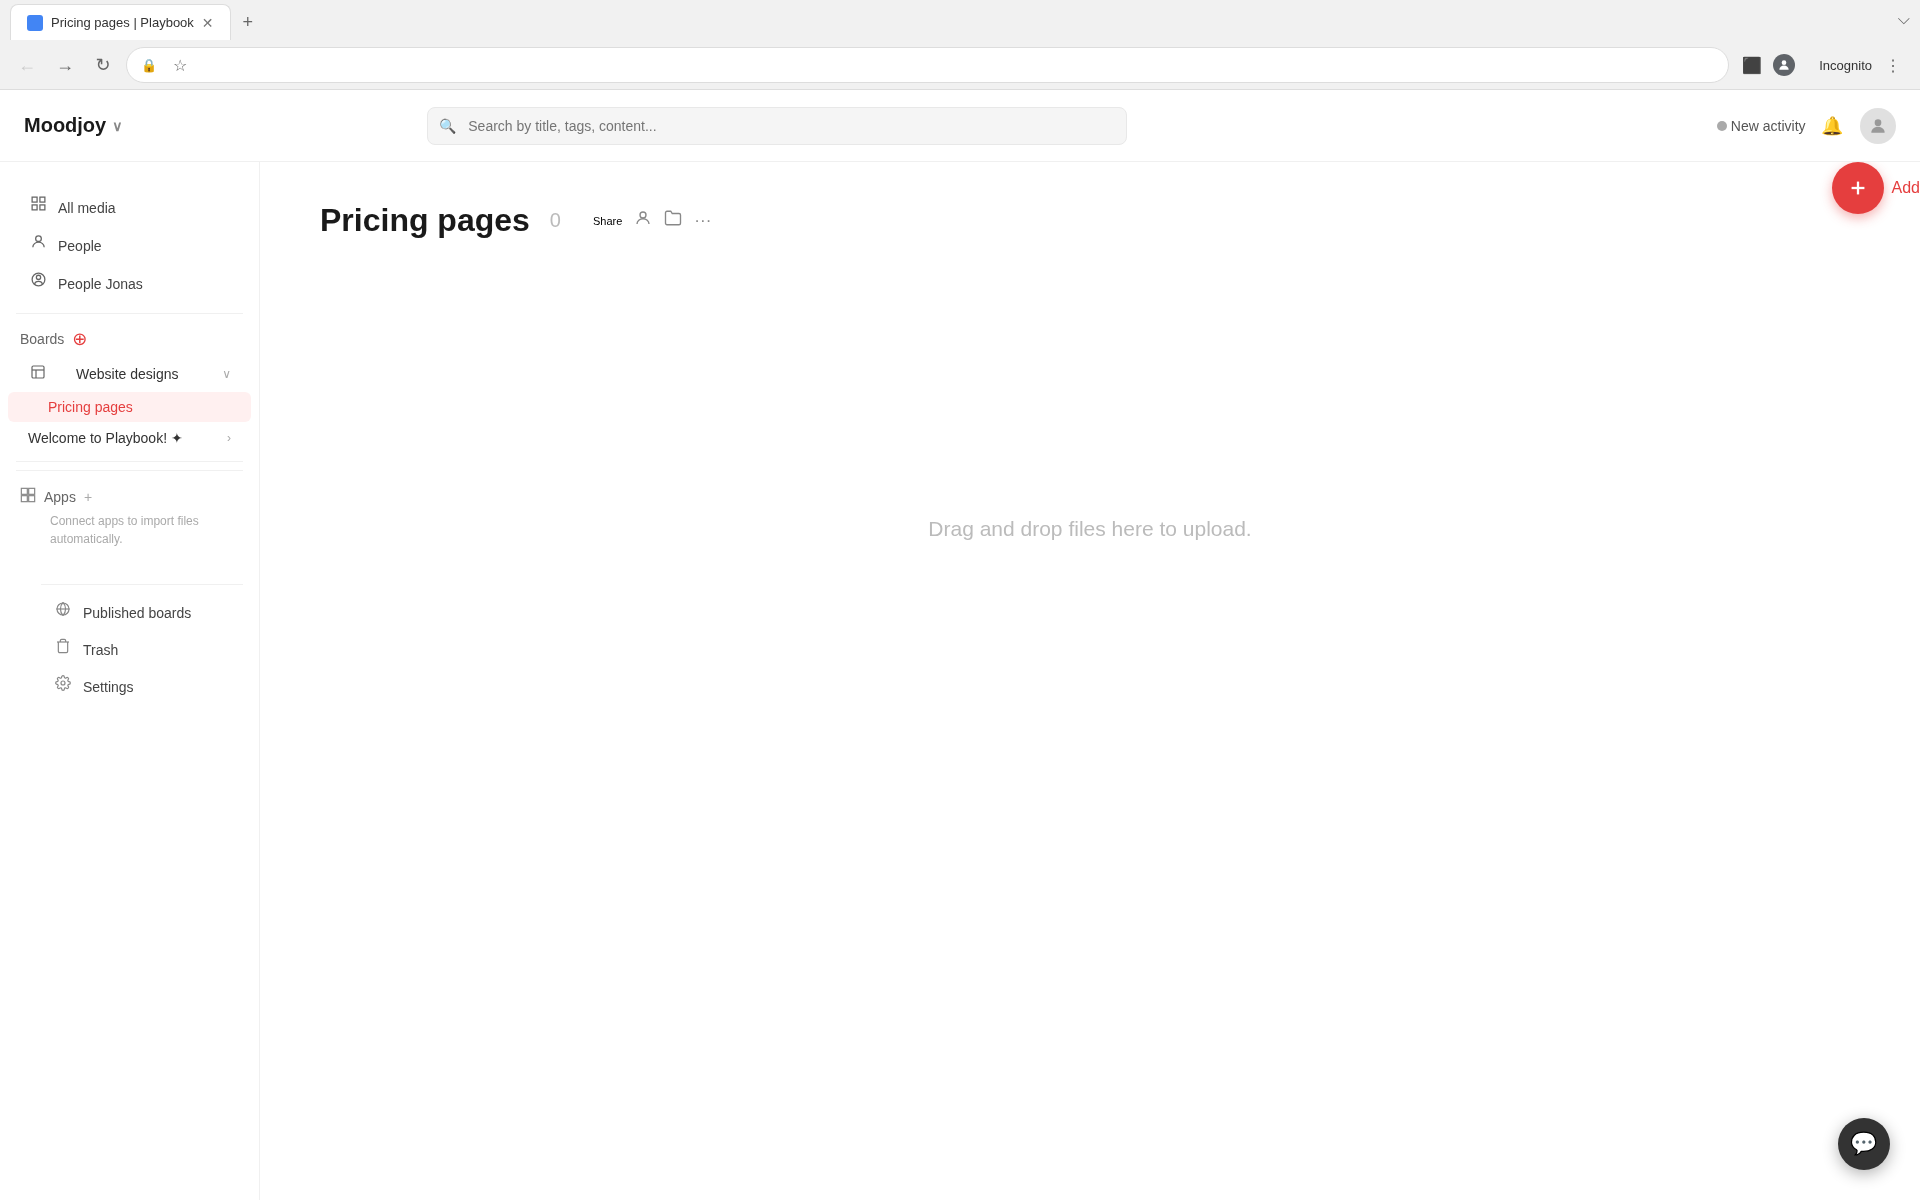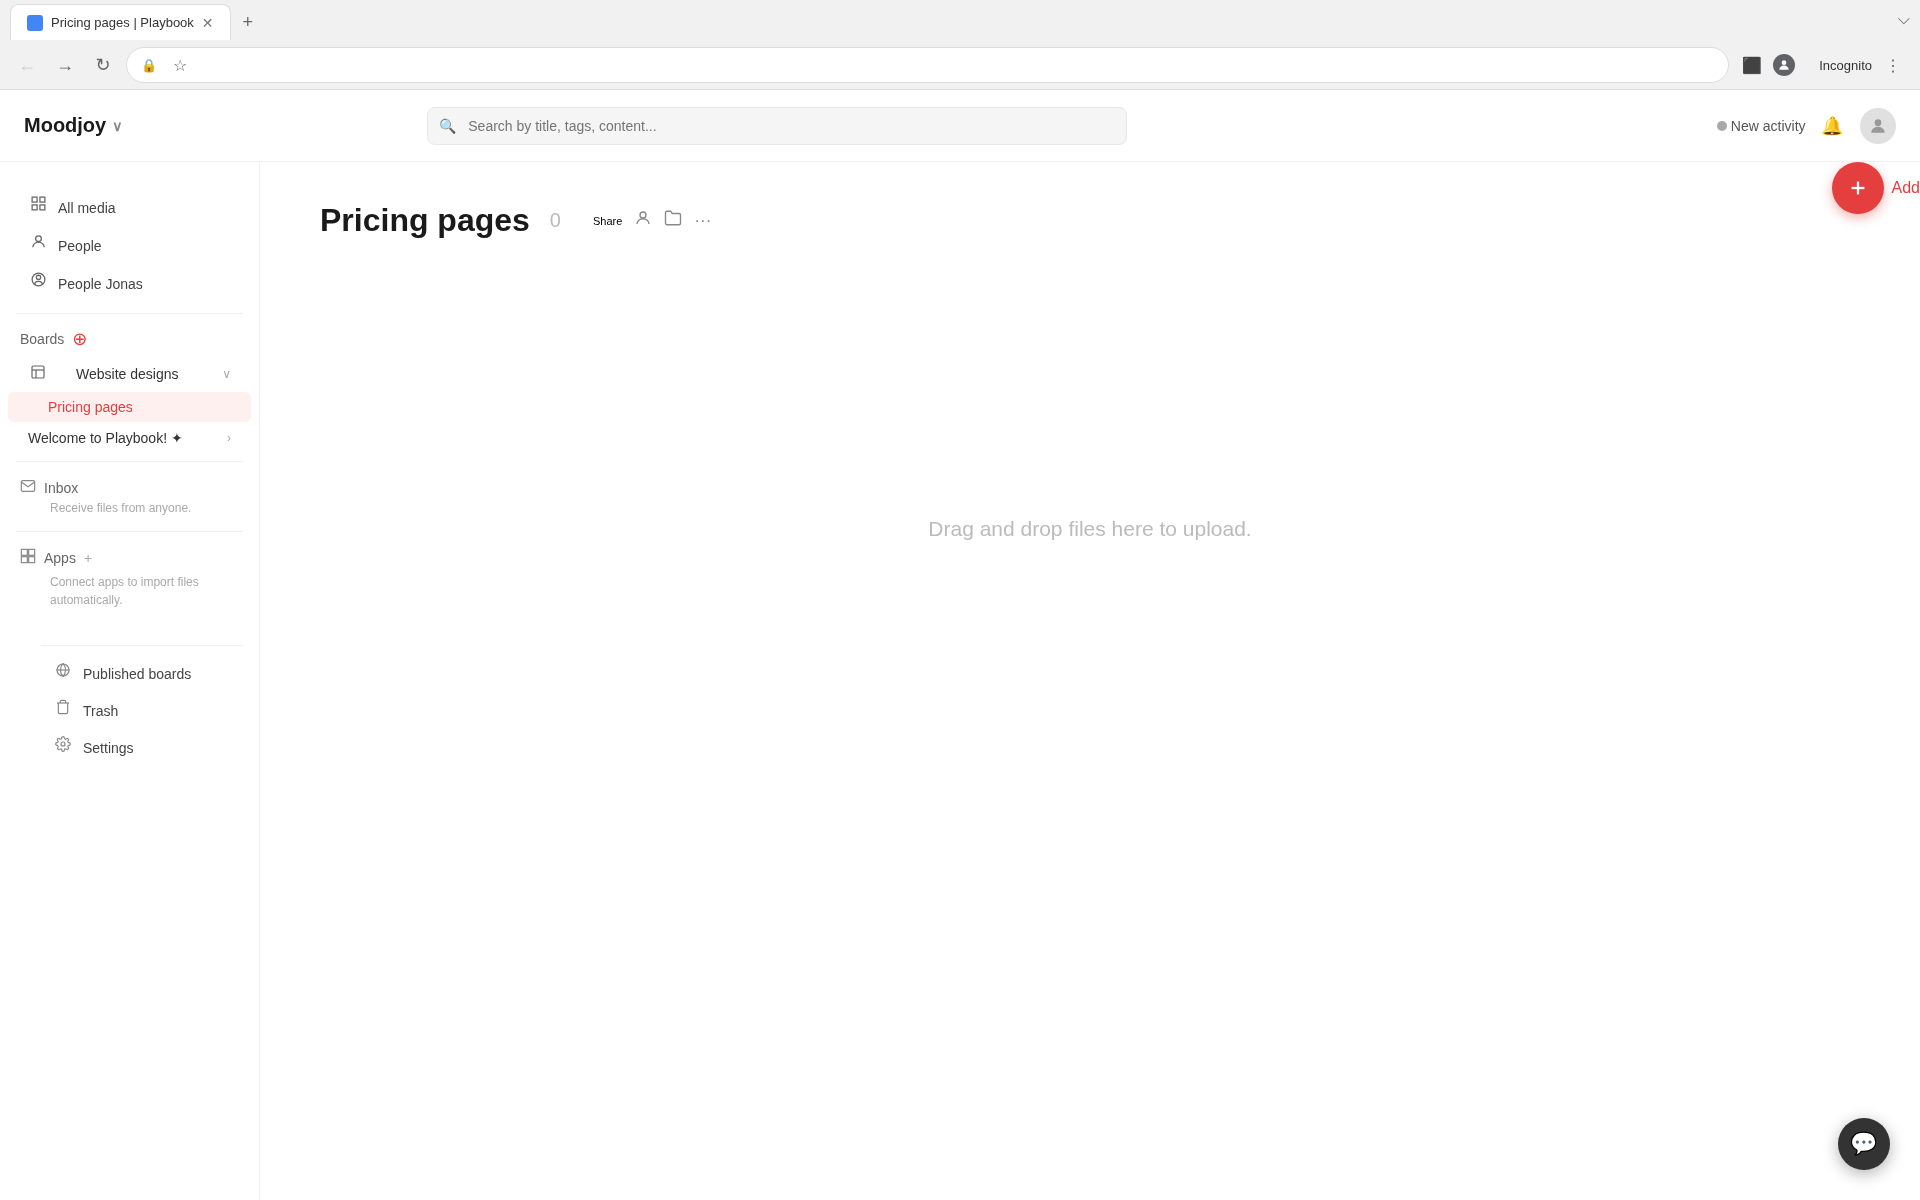--- a/index.html
+++ b/index.html
@@ -207,32 +207,20 @@
         <span style="color:#e53e3e; font-weight:500;">Pricing pages</span>
       </div>
 
       <div class="boards-item">
         <span>Welcome to Playbook! ✦</span>
         <span class="boards-item-chevron">›</span>
       </div>
 
       <div class="sidebar-divider"></div>
 
-      <div class="inbox-section">
-        <div class="inbox-header">
-          <span>
-            <svg width="16" height="16" viewBox="0 0 24 24" fill="none" stroke="#888" stroke-width="1.8">
-                <path d="M4 4h16a2 2 0 0 1 2 2v12a2 2 0 0 1-2 2H4a2 2 0 0 1-2-2V6a2 2 0 0 1 2-2z"></path>
-                <polyline points="22,6 12,13 2,6"></polyline>
-              </svg>
-          </span>
-          <span>Inbox</span>
-        </div>
-        <div class="inbox-sub">Receive files from anyone.</div>
-      </div>
 
       <div class="sidebar-divider"></div>
 
       <div class="apps-section">
         <div class="apps-header">
           <span>
             <svg width="16" height="16" viewBox="0 0 24 24" fill="none" stroke="#888" stroke-width="1.8">
                 <rect x="2" y="2" width="9" height="9"></rect>
                 <rect x="13" y="2" width="9" height="9"></rect>
                 <rect x="13" y="13" width="9" height="9"></rect>

